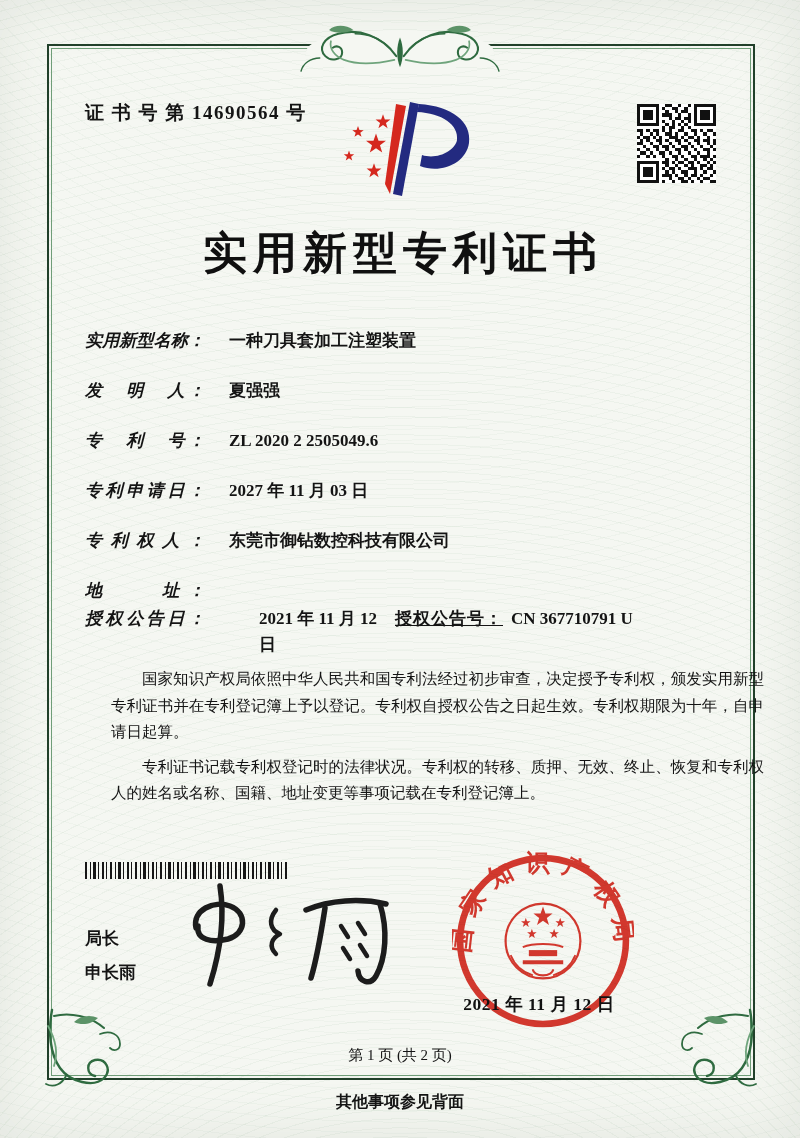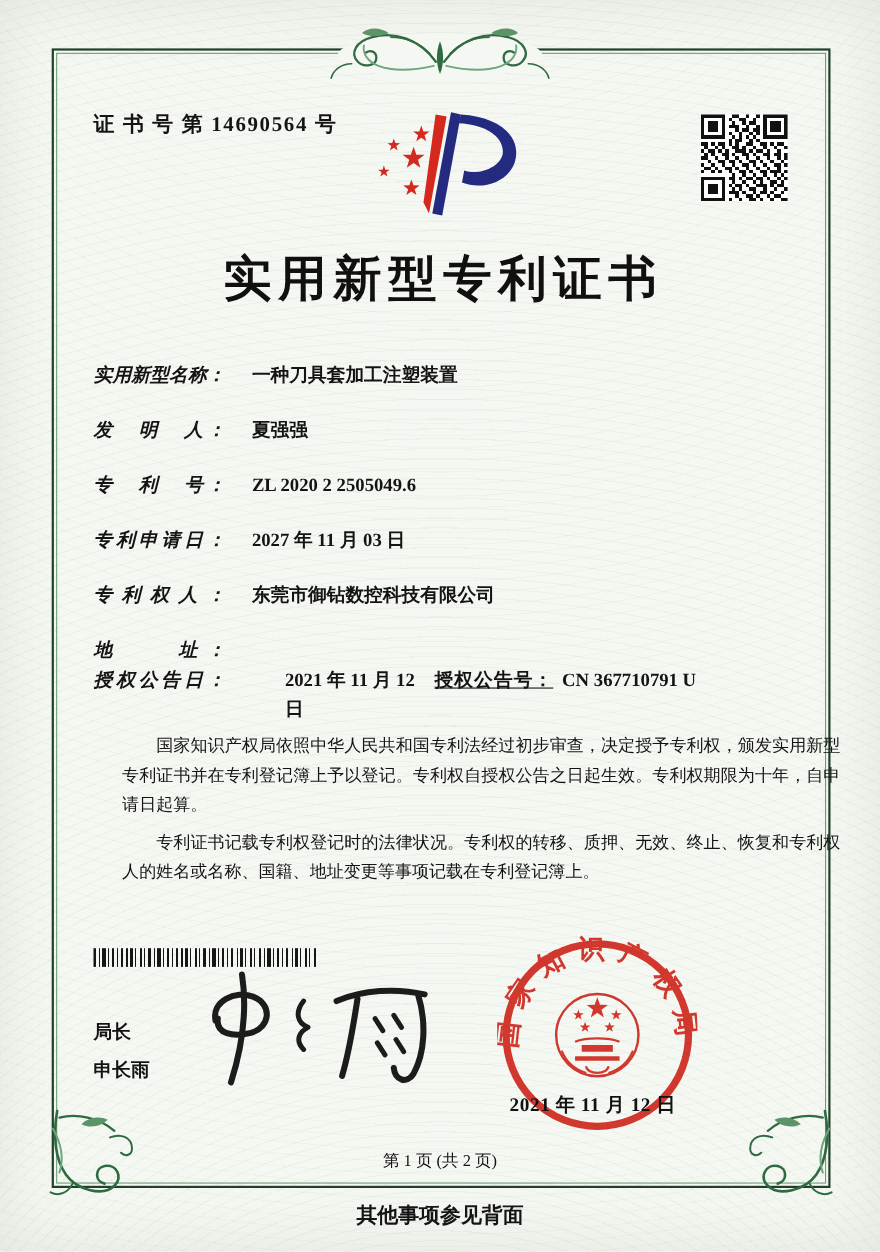--- a/index.html
+++ b/index.html
@@ -47,21 +47,21 @@
       #161616 8px 11px,transparent 11px 13px,#161616 13px 14px,transparent 14px 17px,
       #161616 17px 19px,transparent 19px 21px,#161616 21px 22px,transparent 22px 25px);}
   .signer{position:absolute;left:85px;top:922px;font-size:17px;font-weight:600;line-height:34px;}
   .signature{position:absolute;left:178px;top:876px;width:235px;height:118px;}
   .seal{position:absolute;left:452px;top:850px;width:182px;height:182px;}
   .seal svg{position:absolute;inset:0;opacity:.93;mix-blend-mode:multiply;}
   .seal-date{position:absolute;left:-8px;right:0;top:142px;text-align:center;font-size:17.5px;
              font-weight:600;color:#111;letter-spacing:.5px;z-index:2;}
   
   .page-num{position:absolute;left:0;right:0;top:1046px;text-align:center;font-size:15px;font-weight:400;}
-  .back-note{position:absolute;left:0;right:0;top:1092px;text-align:center;font-size:19px;font-weight:600;}
+  .back-note{position:absolute;left:0;right:0;top:1092px;text-align:center;font-size:16px;font-weight:600;}
 </style>
 </head>
 <body>
 
 <div class="page">
 
   <div class="frame">
     <div class="frame-inner"></div>
   </div>
 

